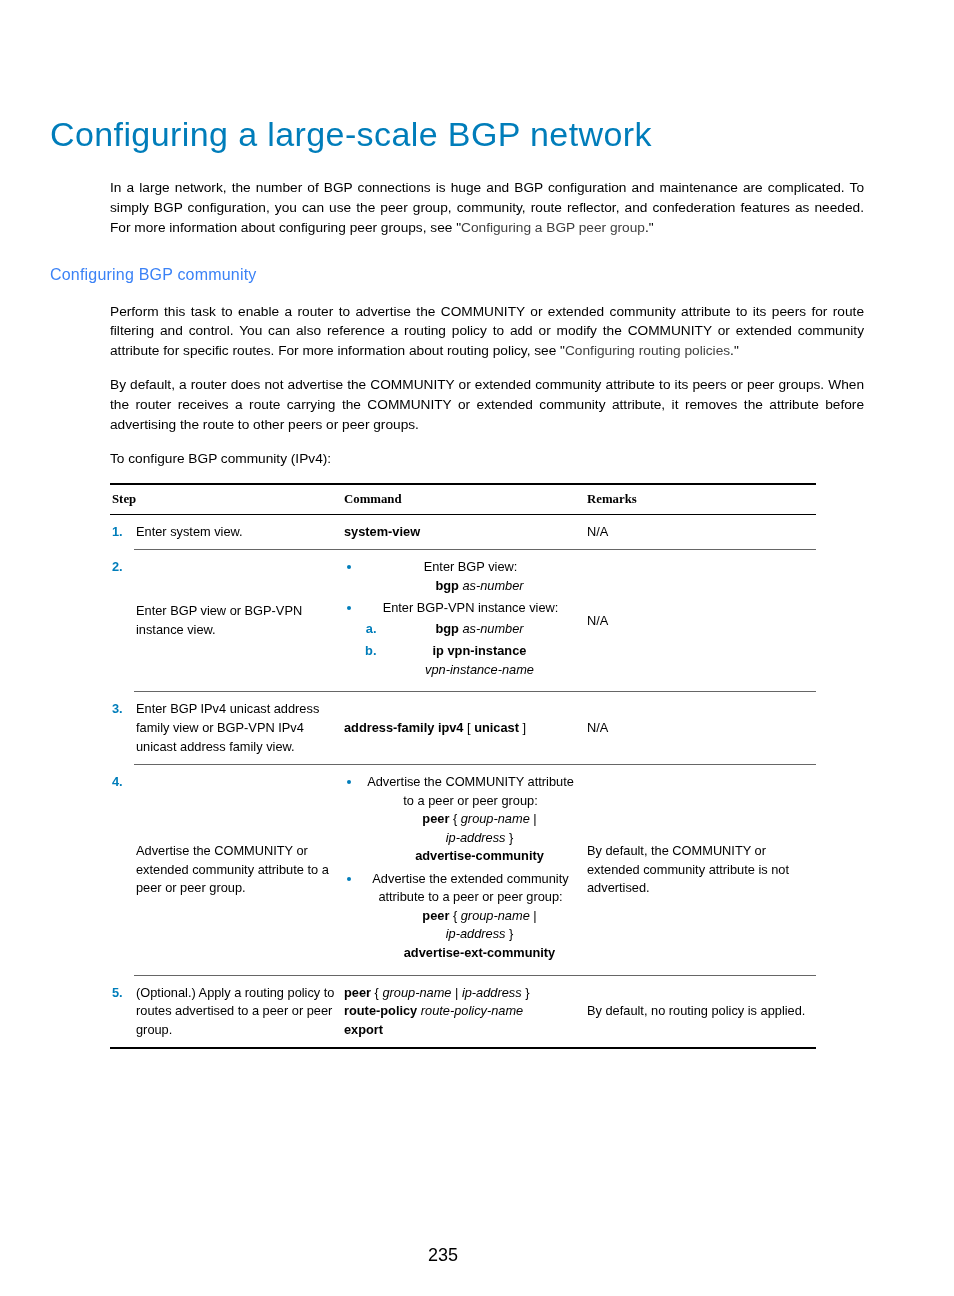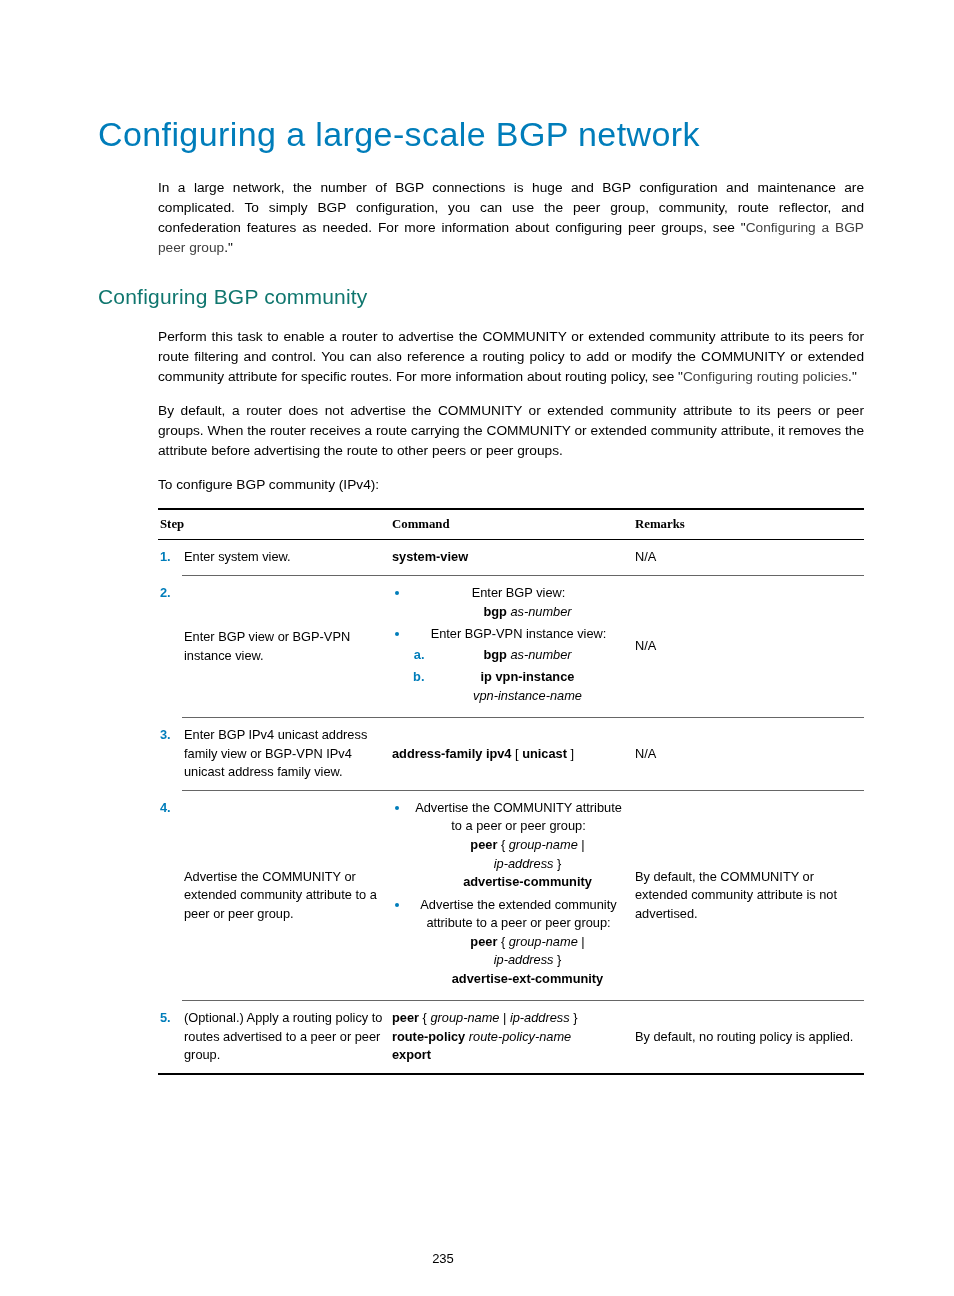--- a/index.html
+++ b/index.html
@@ -7,34 +7,34 @@
     margin: 0;
     padding: 0;
     background: #fff;
     color: #000;
     font-size: 14px;
   }
   .page {
     width: 954px;
     height: 1296px;
     box-sizing: border-box;
-    padding: 115px 90px 40px 98px;
+    padding: 115px 90px 40px 50px;
     position: relative;
   }
   h1 {
     color: #007dba;
     font-weight: 300;
     font-size: 34px;
     margin: 0 0 24px 0;
     letter-spacing: 0.4px;
   }
   h2 {
-    color: #0f766e;
+    color: #3b82f6;
     font-weight: 300;
-    font-size: 21px;
+    font-size: 16px;
     margin: 28px 0 18px 0;
     letter-spacing: 0.2px;
   }
   .para {
     margin: 0 0 14px 60px;
     line-height: 1.45;
     text-align: justify;
     font-size: 13.7px;
   }
   .link {
@@ -87,21 +87,21 @@
   ol.cmdlist { list-style: lower-alpha; margin-top: 2px; }
   ol.cmdlist > li::marker { color:#007dba; font-weight: bold; }
   ul.cmdlist li, ol.cmdlist li { margin-bottom: 4px; text-align: center; }
   .indent { margin-left: 18px; display:block; }
   .pagenum {
     position: absolute;
     bottom: 30px;
     width: 886px;
     left: 0;
     text-align: center;
-    font-size: 13px;
+    font-size: 18px;
   }
   
   tr td.stepnum, tr td.stepdesc {
     
   }
 </style>
 </head>
 <body>
 
 <div class="page">

